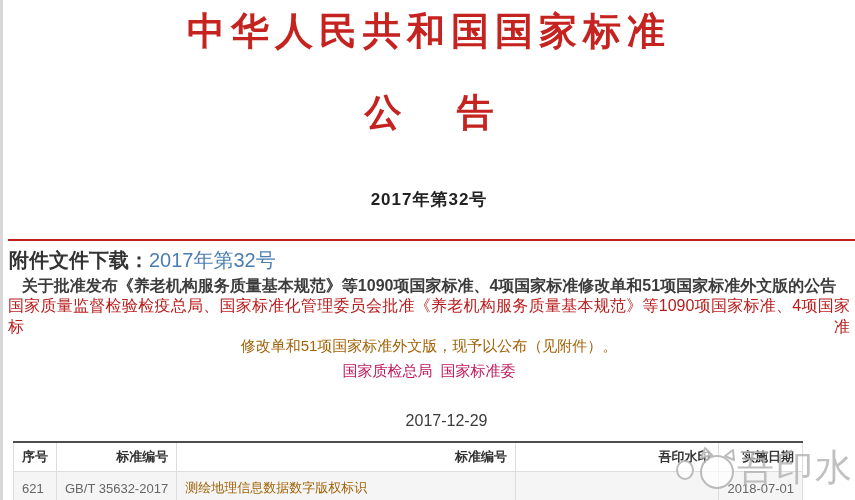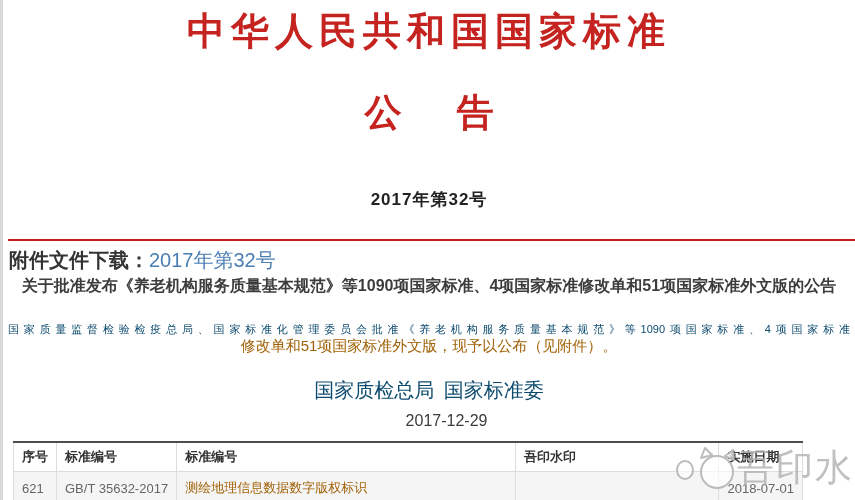--- a/index.html
+++ b/index.html
@@ -20,34 +20,34 @@
   }
   .issue-no { top:188px; font-size:17px; font-weight:bold; color:#222; letter-spacing:1px; }
 
   .red-rule { position:absolute; top:239px; left:5px; right:0; height:2px; background:#c3201c; }
 
   .attach-row { position:absolute; top:247px; left:6px; font-size:20px; color:#333; font-weight:600; }
   .attach-link { color:#4a7eb3; font-weight:normal; cursor:pointer; }
 
   .announce-title { top:268px; font-size:16px; font-weight:bold; color:#3c3c3c;margin-top:8px; }
   .body-line1 {
-    position:absolute; top:322px; left:5px; right:5px; font-size:11px; color:#0c4a6e;
+    position:absolute; top:296px; left:5px; right:5px; font-size:16px; color:#b91c1c;
     text-align:justify; text-align-last:justify;
   }
   .body-line2 { top:337px; font-size:15px; color:#a16207; }
-  .signature  { top:377px; font-size:20px; color:#0c4a6e; word-spacing:4px; }
+  .signature  { top:362px; font-size:15px; color:#be185d; word-spacing:4px; }
   .doc-date   { top:412px; font-size:16px; color:#3c3c3c;padding-left:35px; }
 
   table.std-table {
     position:absolute; top:441px; left:10px; width:790px;
     border-collapse:collapse; font-size:13px; background:#fff;
     border-top:2px solid #4d4d4d;
   }
   .std-table th {
-    font-weight:bold; color:#333; text-align:left; padding:5px 8px;
+    font-weight:bold; color:#333; text-align:right; padding:5px 8px;
     border:1px solid #dddddd; border-top:none; background:#fff; white-space:nowrap;
   }
   .std-table td {
     color:#666; padding:7px 8px; border:1px solid #dddddd;
     background:#f5f5f5; white-space:nowrap;
   }
   .std-link { color:#a16207; cursor:pointer; }
 
   .watermark {
     position:absolute; top:444px; left:672px; display:flex; align-items:center;

